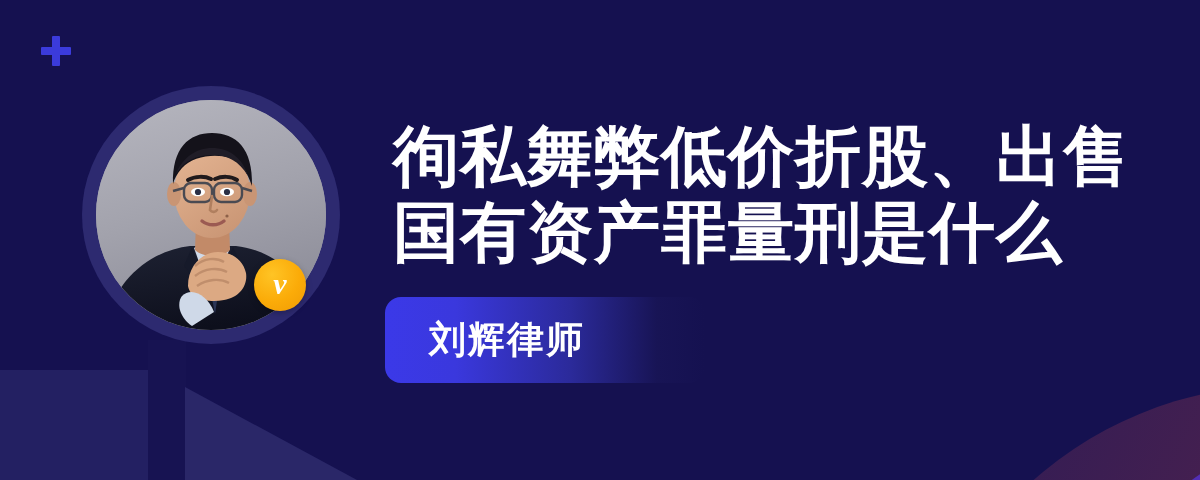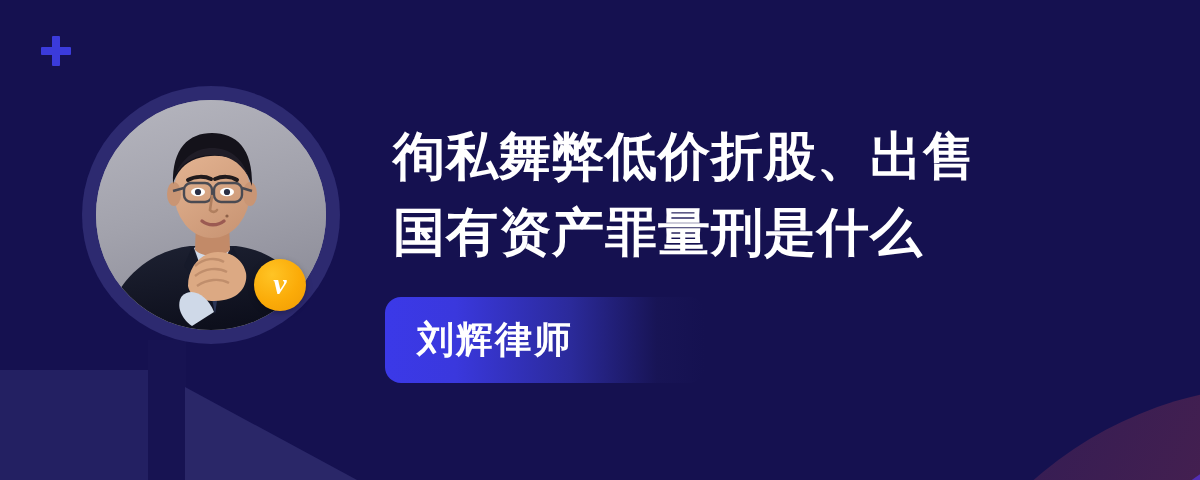--- a/index.html
+++ b/index.html
@@ -97,40 +97,40 @@
   }
 
   
   #text-block {
     position:absolute;
     left:393px; top:118px;
     width:740px;
   }
   #headline {
     color:#ffffff;
-    font-size:52px;
+    font-size:66px;
     line-height:76px;
     font-weight:bold;
     letter-spacing:1px;
     white-space:pre-line;
   }
   #name-badge {
     position:absolute;
     left:385px; top:297px;
     width:320px; height:86px;
     border-radius:16px;
     background:linear-gradient(90deg, #3b39e8 0%, #3a38dd 22%, #2b2a9a 58%, rgba(29,26,95,0.35) 85%, rgba(21,17,80,0) 100%);
     display:flex; align-items:center;
   }
   #name-badge .label {
     color:#ffffff;
     font-size:37px;
     font-weight:bold;
     letter-spacing:2px;
-    padding-left:32px;
+    padding-left:44px;
   }
 </style>
 </head>
 <body>
 
 <div id="banner">
 
   <div class="deco" id="deco-slab-left"></div>
   <div class="deco" id="deco-column"></div>
   <div class="deco" id="deco-triangle"></div>

